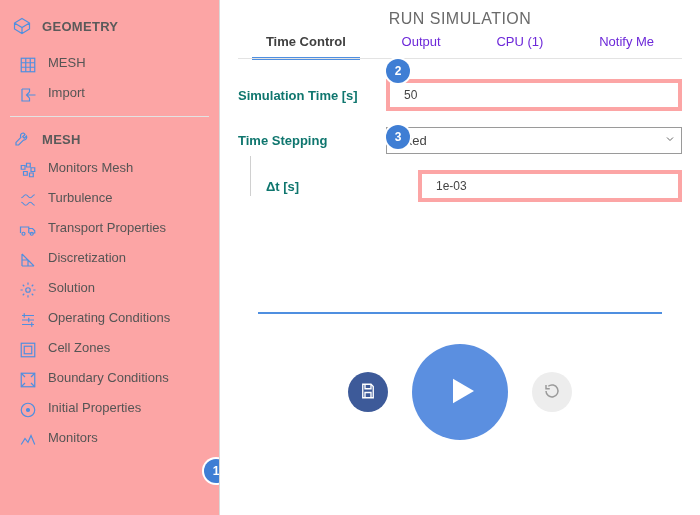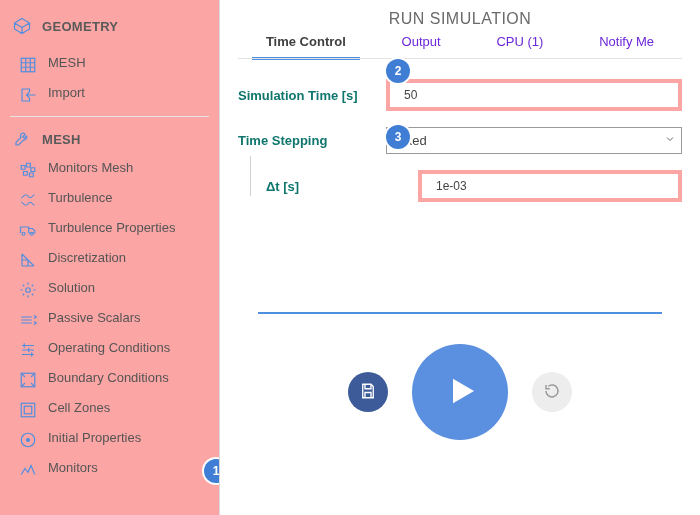--- a/index.html
+++ b/index.html
@@ -232,21 +232,21 @@
           </svg>
       </span>
       <span class="label">Turbulence</span>
     </div>
     <div class="side-item">
       <span class="side-icon">
         <svg viewBox="0 0 24 24">
             <path d="M2 16V8h11v8M13 10h5l3 3v3h-8M6 19a2 2 0 1 0 0-4 2 2 0 0 0 0 4zM17 19a2 2 0 1 0 0-4 2 2 0 0 0 0 4z"></path>
           </svg>
       </span>
-      <span class="label">Turbulence Properties</span>
+      <span class="label">Transport Properties</span>
     </div>
     <div class="side-item">
       <span class="side-icon">
         <svg viewBox="0 0 24 24">
             <path d="M4 4v16M4 20h16M4 4l16 16M4 12h8v8"></path>
           </svg>
       </span>
       <span class="label">Discretization</span>
     </div>
     <div class="side-item">
@@ -254,50 +254,42 @@
         <svg viewBox="0 0 24 24">
             <circle cx="12" cy="12" r="3"></circle>
             <path d="M12 2v3M12 19v3M2 12h3M19 12h3M5 5l2 2M17 17l2 2M19 5l-2 2M7 17l-2 2"></path>
           </svg>
       </span>
       <span class="label">Solution</span>
     </div>
     <div class="side-item">
       <span class="side-icon">
         <svg viewBox="0 0 24 24">
-            <path d="M3 8h14M3 12h14M3 16h14M20 6l3 2-3 2M20 14l3 2-3 2"></path>
-          </svg>
-      </span>
-      <span class="label">Passive Scalars</span>
-    </div>
-    <div class="side-item">
-      <span class="side-icon">
-        <svg viewBox="0 0 24 24">
             <path d="M4 6h16M4 12h16M4 18h16M7 3v6M13 9v6M17 15v6"></path>
           </svg>
       </span>
       <span class="label">Operating Conditions</span>
+    </div>
+    <div class="side-item">
+      <span class="side-icon">
+        <svg viewBox="0 0 24 24">
+            <rect x="3" y="3" width="18" height="18"></rect>
+            <rect x="7" y="7" width="10" height="10"></rect>
+          </svg>
+      </span>
+      <span class="label">Cell Zones</span>
     </div>
     <div class="side-item">
       <span class="side-icon">
         <svg viewBox="0 0 24 24">
             <rect x="3" y="3" width="18" height="18"></rect>
             <path d="M3 3l5 5M21 3l-5 5M3 21l5-5M21 21l-5-5"></path>
           </svg>
       </span>
       <span class="label">Boundary Conditions</span>
-    </div>
-    <div class="side-item">
-      <span class="side-icon">
-        <svg viewBox="0 0 24 24">
-            <rect x="3" y="3" width="18" height="18"></rect>
-            <rect x="7" y="7" width="10" height="10"></rect>
-          </svg>
-      </span>
-      <span class="label">Cell Zones</span>
     </div>
     <div class="side-item">
       <span class="side-icon">
         <svg viewBox="0 0 24 24">
             <circle cx="12" cy="12" r="9"></circle>
             <circle cx="12" cy="12" r="2" fill="currentColor"></circle>
           </svg>
       </span>
       <span class="label">Initial Properties</span>
     </div>

